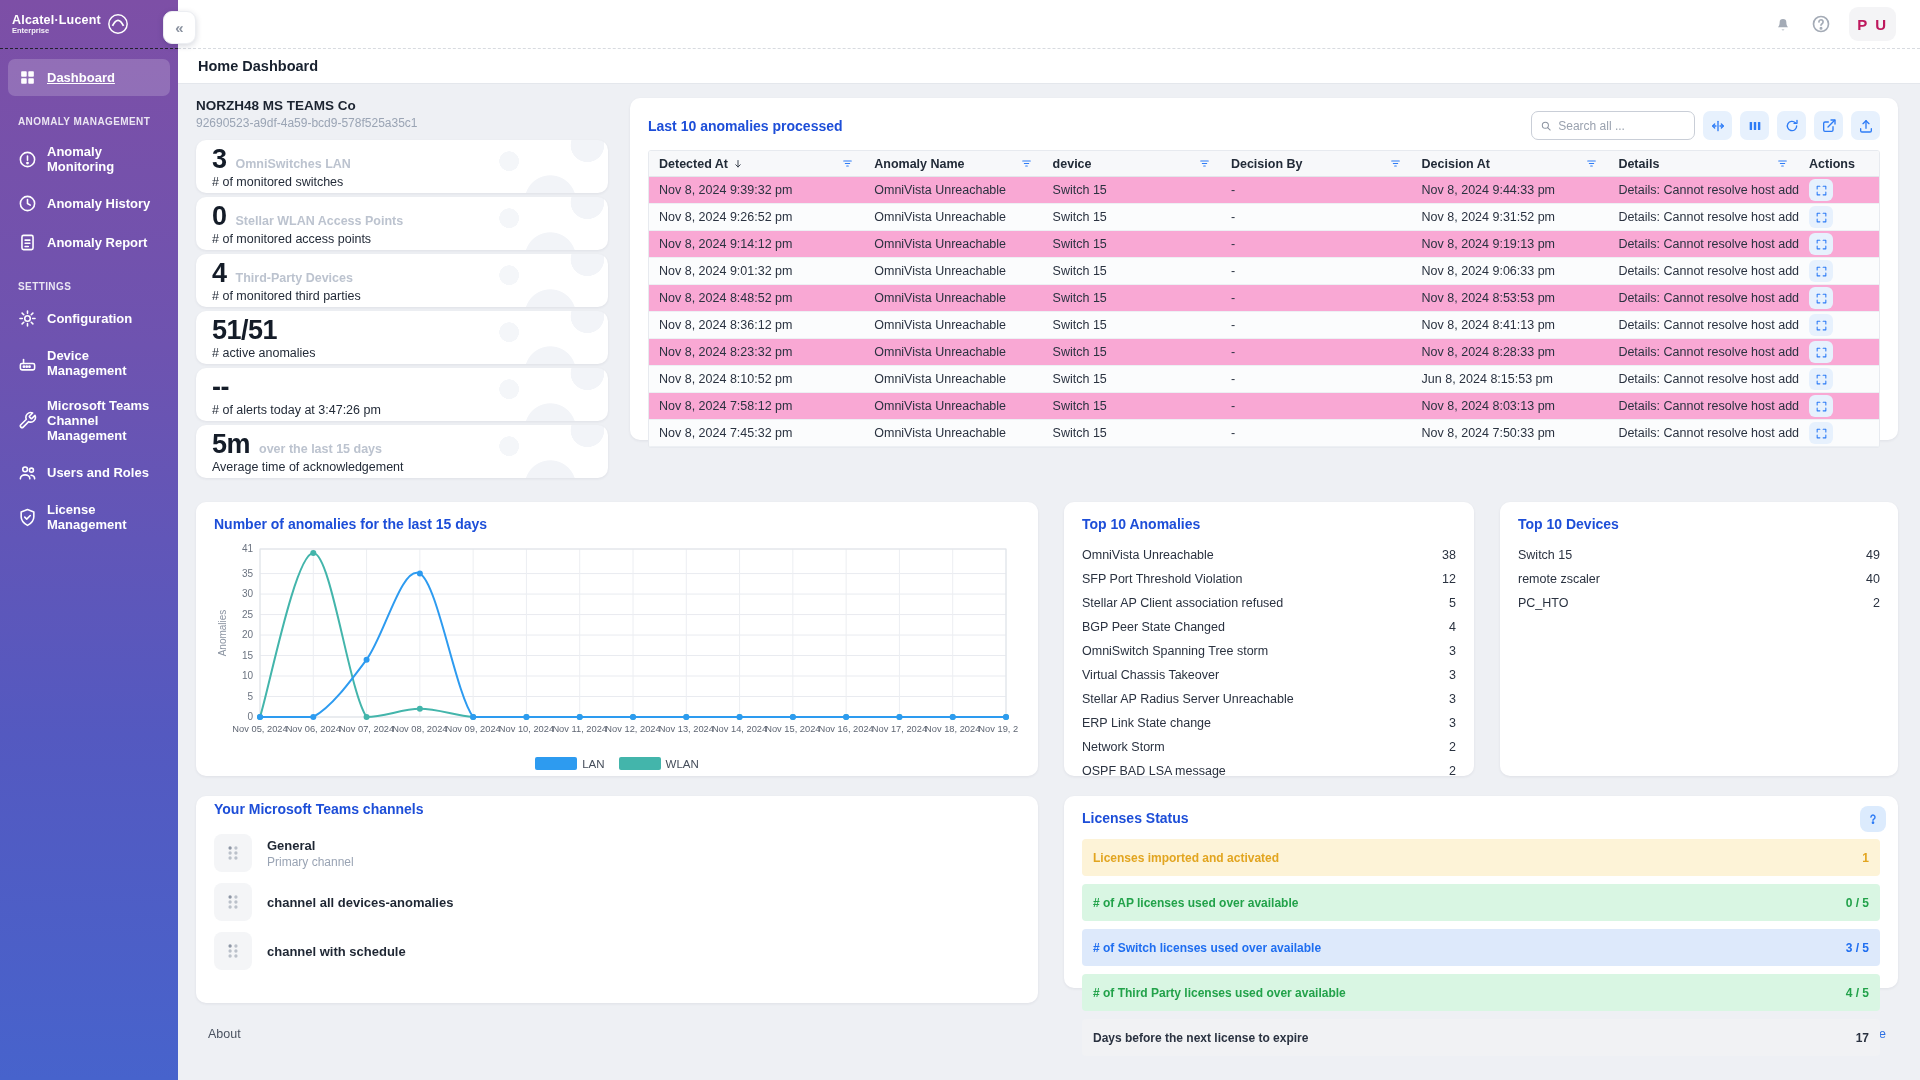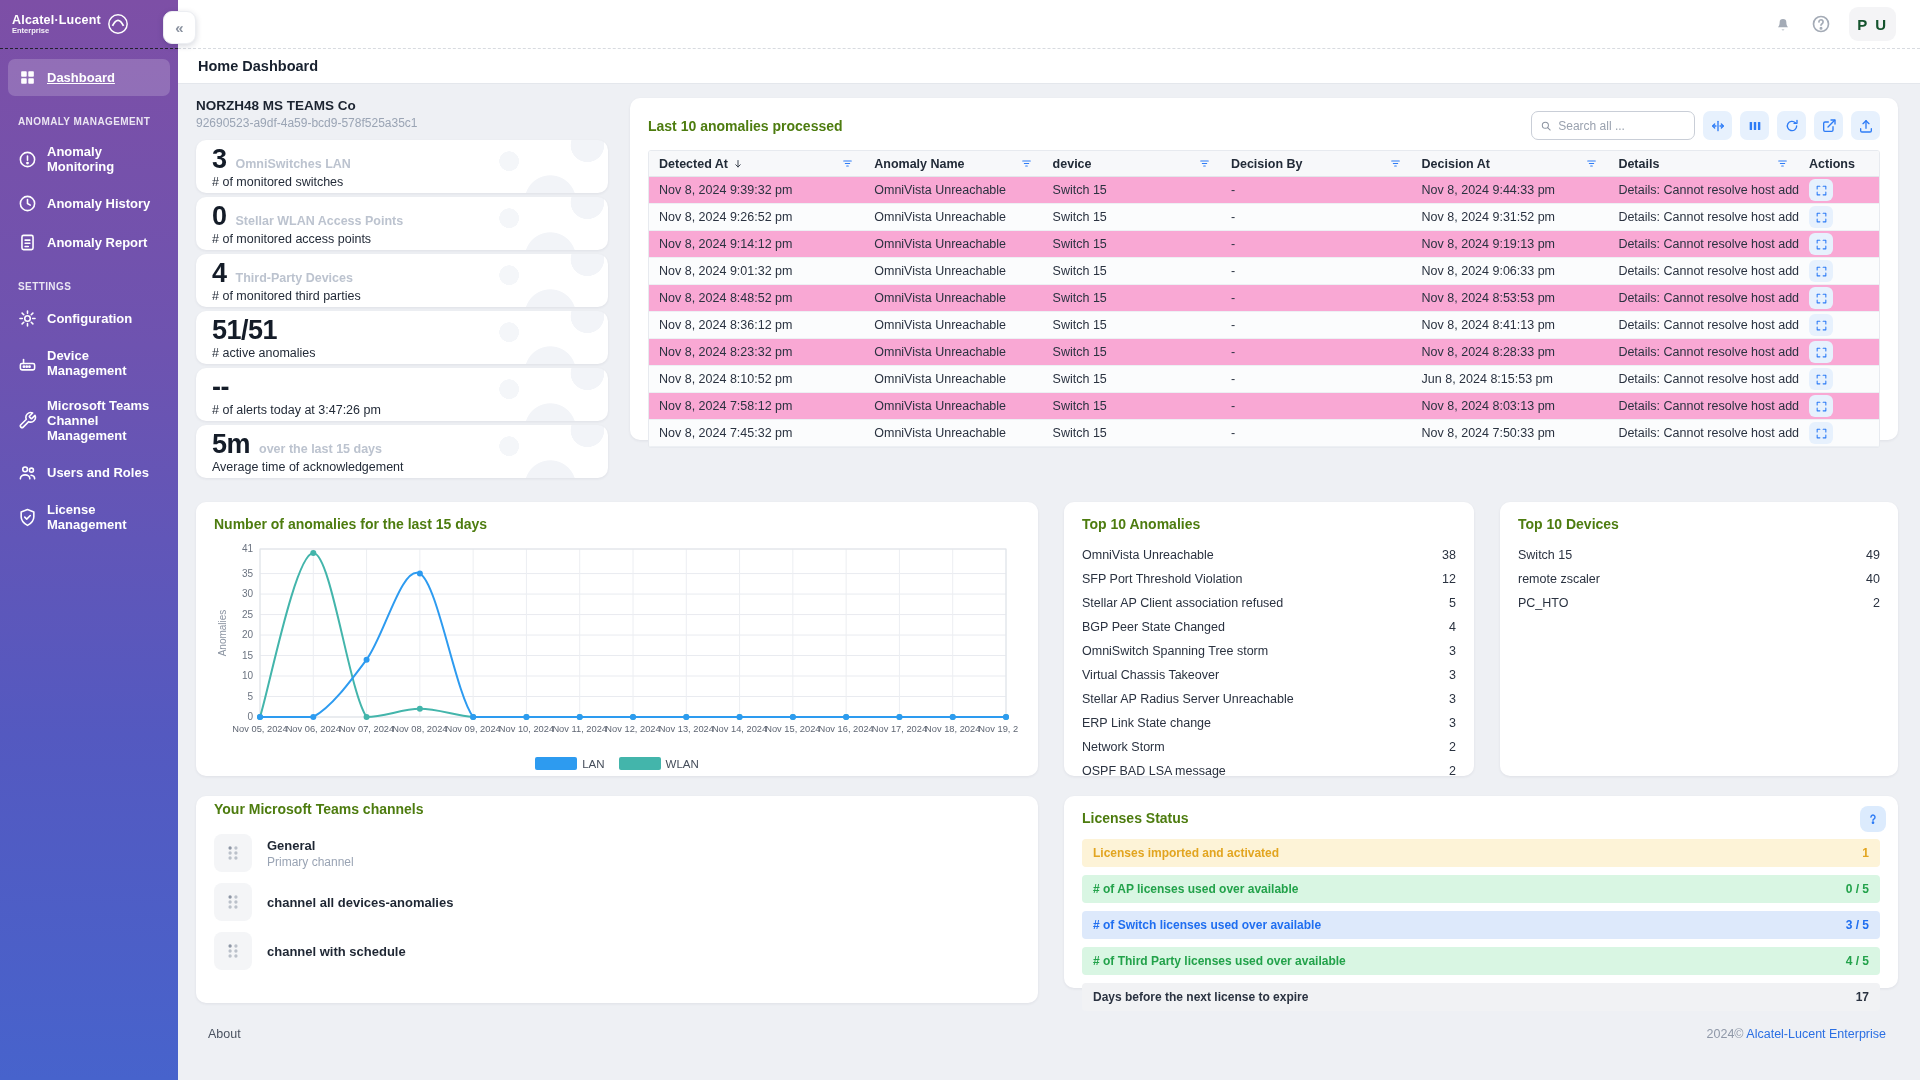--- a/index.html
+++ b/index.html
@@ -27,21 +27,21 @@
   
   .collapse-btn { position:absolute; left:163px; top:11px; width:33px; height:33px; background:#fff;
     border:1px solid #eceef2; border-radius:9px; box-shadow:0 2px 6px rgba(30,40,70,.18); z-index:5;
     color:#8b93a0; font-size:15px; font-weight:bold; cursor:pointer; display:flex; align-items:center; justify-content:center; }
 
   
   .main { flex:1; display:flex; flex-direction:column; height:1080px; }
   .topbar { height:49px; background:#fff; border-bottom:1px dashed #d8dbe0; display:flex; align-items:center; justify-content:flex-end; gap:18px; padding:0 24px; }
   .topbar .tb-icn { width:20px; height:20px; color:#a4abb6; display:inline-flex; cursor:pointer; }
   .avatar { min-width:38px; height:34px; padding:0 8px; background:#f4f4f6; border-radius:9px; display:flex; align-items:center; justify-content:center;
-    color:#14532d; font-weight:bold; font-size:15px; letter-spacing:2px; cursor:pointer; }
+    color:#be185d; font-weight:bold; font-size:15px; letter-spacing:2px; cursor:pointer; }
   .page-header { height:35px; background:#fff; border-bottom:1px solid #e4e7ec; display:flex; align-items:center; padding:0 20px; }
   .page-title { font-size:14.5px; font-weight:bold; color:#17202e; }
 
   .content { flex:1; padding:14px 22px 0 18px; overflow:hidden; position:relative; }
   .card { background:#fff; border-radius:10px; box-shadow:0 1px 3px rgba(25,35,60,.07); }
 
   
   .row1 { display:flex; gap:22px; }
   .stats-col { width:412px; flex:0 0 412px; }
   .company-name { font-size:13.5px; font-weight:bold; color:#1b2330; }
@@ -53,21 +53,21 @@
                      radial-gradient(circle 10px at 76% 40%, #f4f6f9 97%, transparent);
     background-repeat:no-repeat; }
   .stat-top { display:flex; align-items:baseline; gap:9px; line-height:1; }
   .stat-value { font-size:27px; font-weight:bold; color:#141c28; letter-spacing:-.5px; }
   .stat-suffix { font-size:12.5px; font-weight:bold; color:#bcc3cf; }
   .stat-label { font-size:12.5px; color:#232b38; margin-top:2px; font-weight:500; }
 
   
   .table-card { flex:1; height:342px; padding:13px 18px 12px; }
   .table-head-row { display:flex; align-items:center; justify-content:space-between; margin-bottom:10px; }
-  .panel-title { font-size:14px; font-weight:bold; color:#4d7c0f; }
+  .panel-title { font-size:14px; font-weight:bold; color:#1d4ed8; }
   .table-tools { display:flex; align-items:center; gap:8px; }
   .search-box { display:flex; align-items:center; gap:6px; width:164px; height:29px; border:1px solid #c9ced7; border-radius:7px; padding:0 8px; background:#fff; }
   .search-box .icn { width:14px; height:14px; color:#8b93a0; }
   .search-box input { border:none; outline:none; width:100%; font-size:12px; color:#333; font-family:"Liberation Sans",sans-serif; }
   .search-box input::placeholder { color:#9aa2af; }
   .tool-btn { width:29px; height:29px; border:none; border-radius:7px; background:#e7f1fd; color:#2e7cf6; cursor:pointer; display:flex; align-items:center; justify-content:center; }
   .tool-btn .icn { width:16px; height:16px; }
 
   .grid-table { border:1px solid #e7eaef; border-radius:3px; overflow:hidden; font-size:12.5px; }
   .gt-header { display:flex; background:#f7f8fa; border-bottom:1px solid #e3e6eb; }
@@ -103,21 +103,21 @@
   .channel-row { display:flex; align-items:center; gap:15px; margin-bottom:11px; cursor:pointer; }
   .channel-ico { width:38px; height:38px; border-radius:8px; background:#f4f5f7; color:#8d96a5; display:flex; align-items:center; justify-content:center; }
   .channel-ico .icn { width:20px; height:20px; }
   .channel-name { font-size:13px; font-weight:bold; color:#1e2633; }
   .channel-sub { font-size:12px; color:#9aa4b4; margin-top:2px; }
 
   .licenses-card { flex:1; height:192px; padding:13px 18px; position:relative; }
   .lic-help { position:absolute; top:10px; right:12px; width:26px; height:26px; border:none; border-radius:8px; background:#dcebfd; color:#2e7cf6; cursor:pointer; display:flex; align-items:center; justify-content:center; }
   .lic-help .icn { width:16px; height:16px; }
   .lic-rows { margin-top:12px; }
-  .lic-row { display:flex; justify-content:space-between; align-items:center; height:28px; border-radius:4px; padding:0 11px; margin-bottom:8px; font-size:12px; font-weight:bold; }
+  .lic-row { display:flex; justify-content:space-between; align-items:center; height:37px; border-radius:4px; padding:0 11px; margin-bottom:8px; font-size:12px; font-weight:bold; }
   .lic-warning { background:#fdf3d7; color:#e2a520; }
   .lic-success { background:#d9f6e3; color:#22a24a; }
   .lic-info    { background:#dde9fb; color:#1f6ef0; }
   .lic-neutral { background:#f1f2f4; color:#2a3240; }
 
   .footer { display:flex; justify-content:space-between; align-items:center; margin:16px 12px 0 12px; height:30px; font-size:12.5px; }
   .footer-about { color:#4a5260; cursor:pointer; }
   .copy-prefix { color:#8f98a8; }
   .copy-link { color:#2b6fe3; cursor:pointer; }
 

